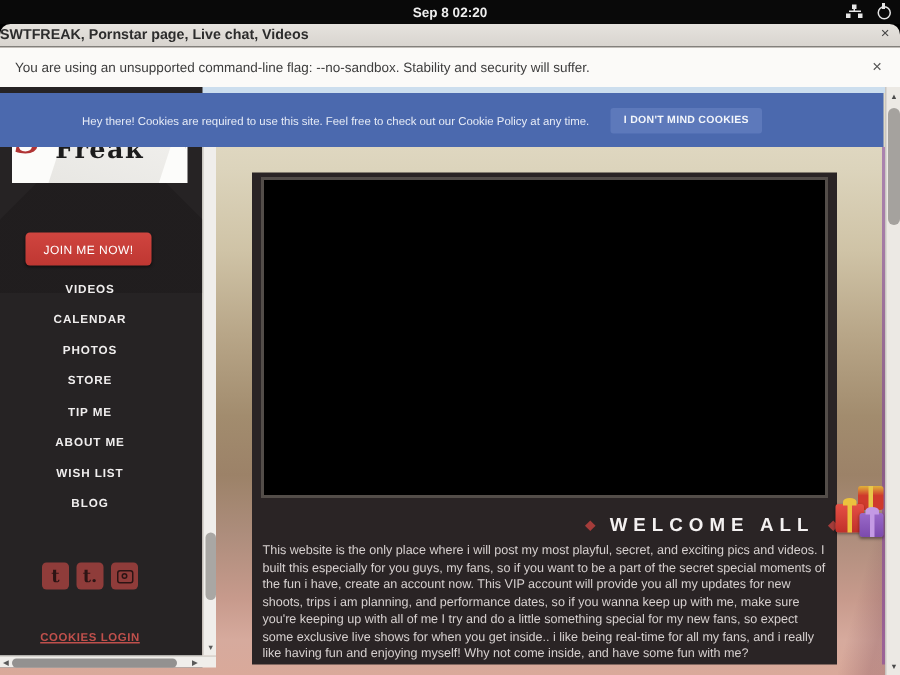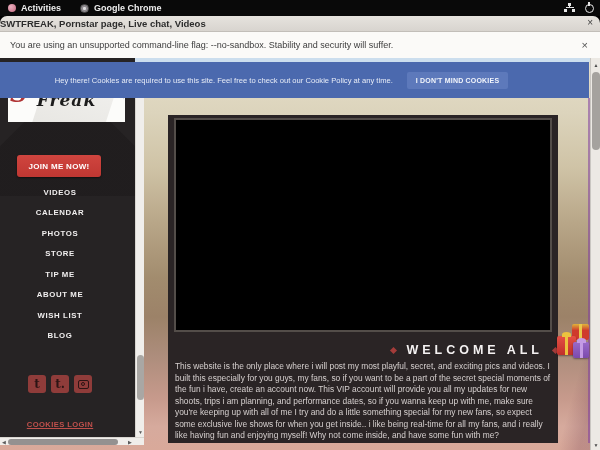--- a/index.html
+++ b/index.html
@@ -60,26 +60,26 @@
   .sidebar { position:absolute; left:0; top:58px; width:135px; height:387px; background:#262324; z-index:10; overflow:hidden; }
   .sb-diamond { position:absolute; left:-15px; top:55px; width:165px; height:165px; transform:rotate(45deg);
                 background:linear-gradient(135deg,#1f1c1d 0 50%, rgba(0,0,0,0) 50%); opacity:.8; }
   .logo-box { position:absolute; left:8px; top:30px; width:117px; height:34px; background:#fcfcfa;
               overflow:hidden; }
   .logo-box .wm { position:absolute; left:30px; top:-8px; width:70px; height:60px; transform:rotate(18deg);
                   background:linear-gradient(#f0efec,#e7e6e2); }
   .logo-script-red { position:absolute; left:2px; top:-9px; font-family:"DejaVu Serif", serif;
                      font-style:italic; font-weight:bold; font-size:24px; color:#b03434; }
   .logo-script { position:absolute; left:0; right:0; top:2px; text-align:center; font-family:"DejaVu Serif", serif;
-                 font-style:italic; font-weight:bold; font-size:17px; color:#1c1c1c; letter-spacing:1px; }
+                 font-weight:bold; font-size:17px; color:#1c1c1c; letter-spacing:1px; }
   .logo-flourish { position:absolute; right:2px; top:4px; width:16px; height:10px;
                    border-top:1.5px solid #222; border-radius:0 10px 0 0; transform:rotate(-18deg); }
   .join-btn { position:absolute; left:17px; top:97px; width:84px; height:22px;
               background:linear-gradient(#d0453f,#bf3732); border:none; border-radius:3px;
-              color:#fff; font-size:8px; font-weight:bold; letter-spacing:.3px;
+              color:#fff; font-size:8px; font-weight:normal; letter-spacing:.3px;
               font-family:"Liberation Sans", sans-serif; cursor:pointer; box-shadow:0 1px 2px rgba(0,0,0,.5); }
   .menu { position:absolute; left:0; top:124px; width:120px; }
   .menu-item { height:20.5px; display:flex; align-items:center; justify-content:center;
                color:#f0eeee; font-size:7.8px; font-weight:bold; letter-spacing:.6px; cursor:pointer; }
   .social-row { position:absolute; left:0; top:317px; width:120px; display:flex; justify-content:center; gap:5px; }
   .soc { width:18px; height:18px; border-radius:3px; background:#8f3c3a; position:relative;
          display:flex; align-items:center; justify-content:center; color:#2c1414;
          font-family:"DejaVu Serif", serif; font-weight:bold; font-size:12px; cursor:pointer; }
   .cam-body { width:11px; height:9px; border:1.4px solid #2c1414; border-radius:2px; position:relative; }
   .cam-lens { position:absolute; left:2.2px; top:1.2px; width:4px; height:4px; border:1.2px solid #2c1414; border-radius:50%; }
@@ -131,26 +131,21 @@
   .main-up { top:2px; } .main-down { bottom:0; }
   .main-vthumb { position:absolute; left:1px; top:14px; width:8px; height:78px; background:#a5a29e; border-radius:4px; }
 </style>
 </head>
 <body>
 
 <div class="page-bg"></div>
 <div class="purple-line"></div>
 
 <div class="topbar">
-  <div class="tb-left">
-    <span class="dot-icon"></span>
-    <span>Activities</span>
-    <span class="chrome-ico"></span>
-    <span>Google Chrome</span>
-  </div>
+  <div class="tb-clock">Sep 8 02:20</div>
   <div class="tb-right">
     <span class="net-ico">
         <i></i>
         <i></i>
         <i></i>
         <b></b>
         <b></b>
       </span>
     <span class="pwr-ico">
         <i></i>

